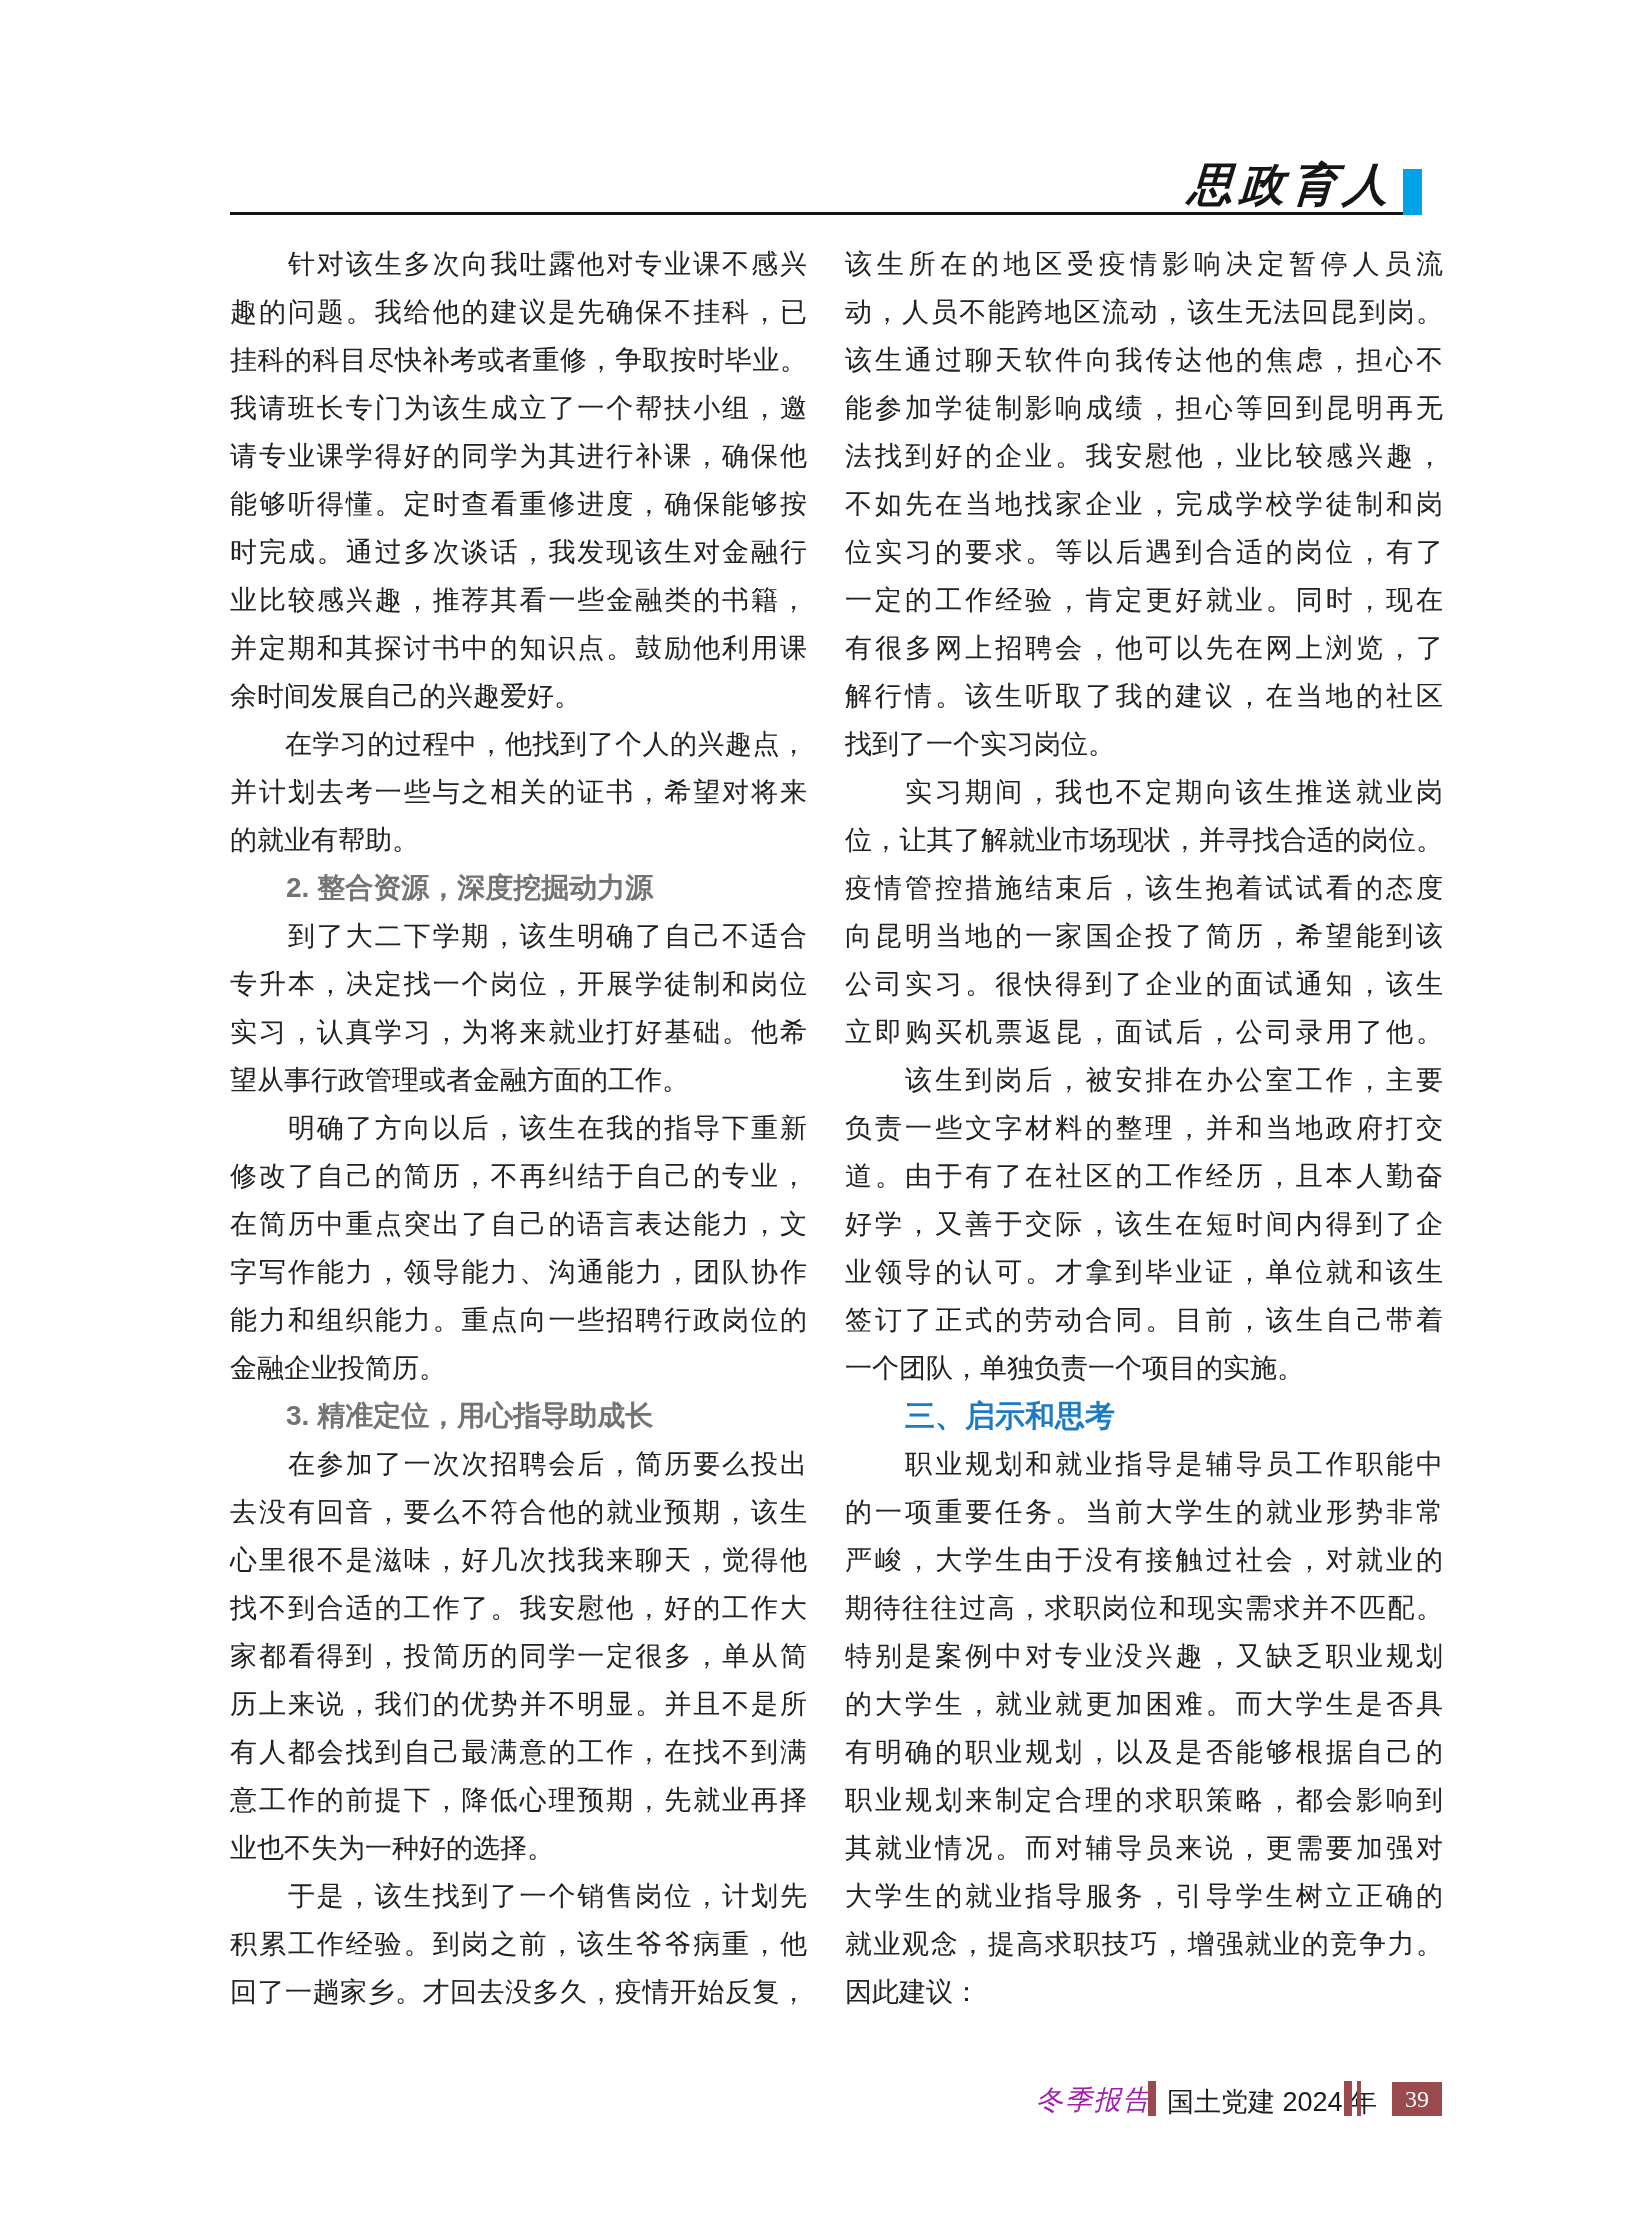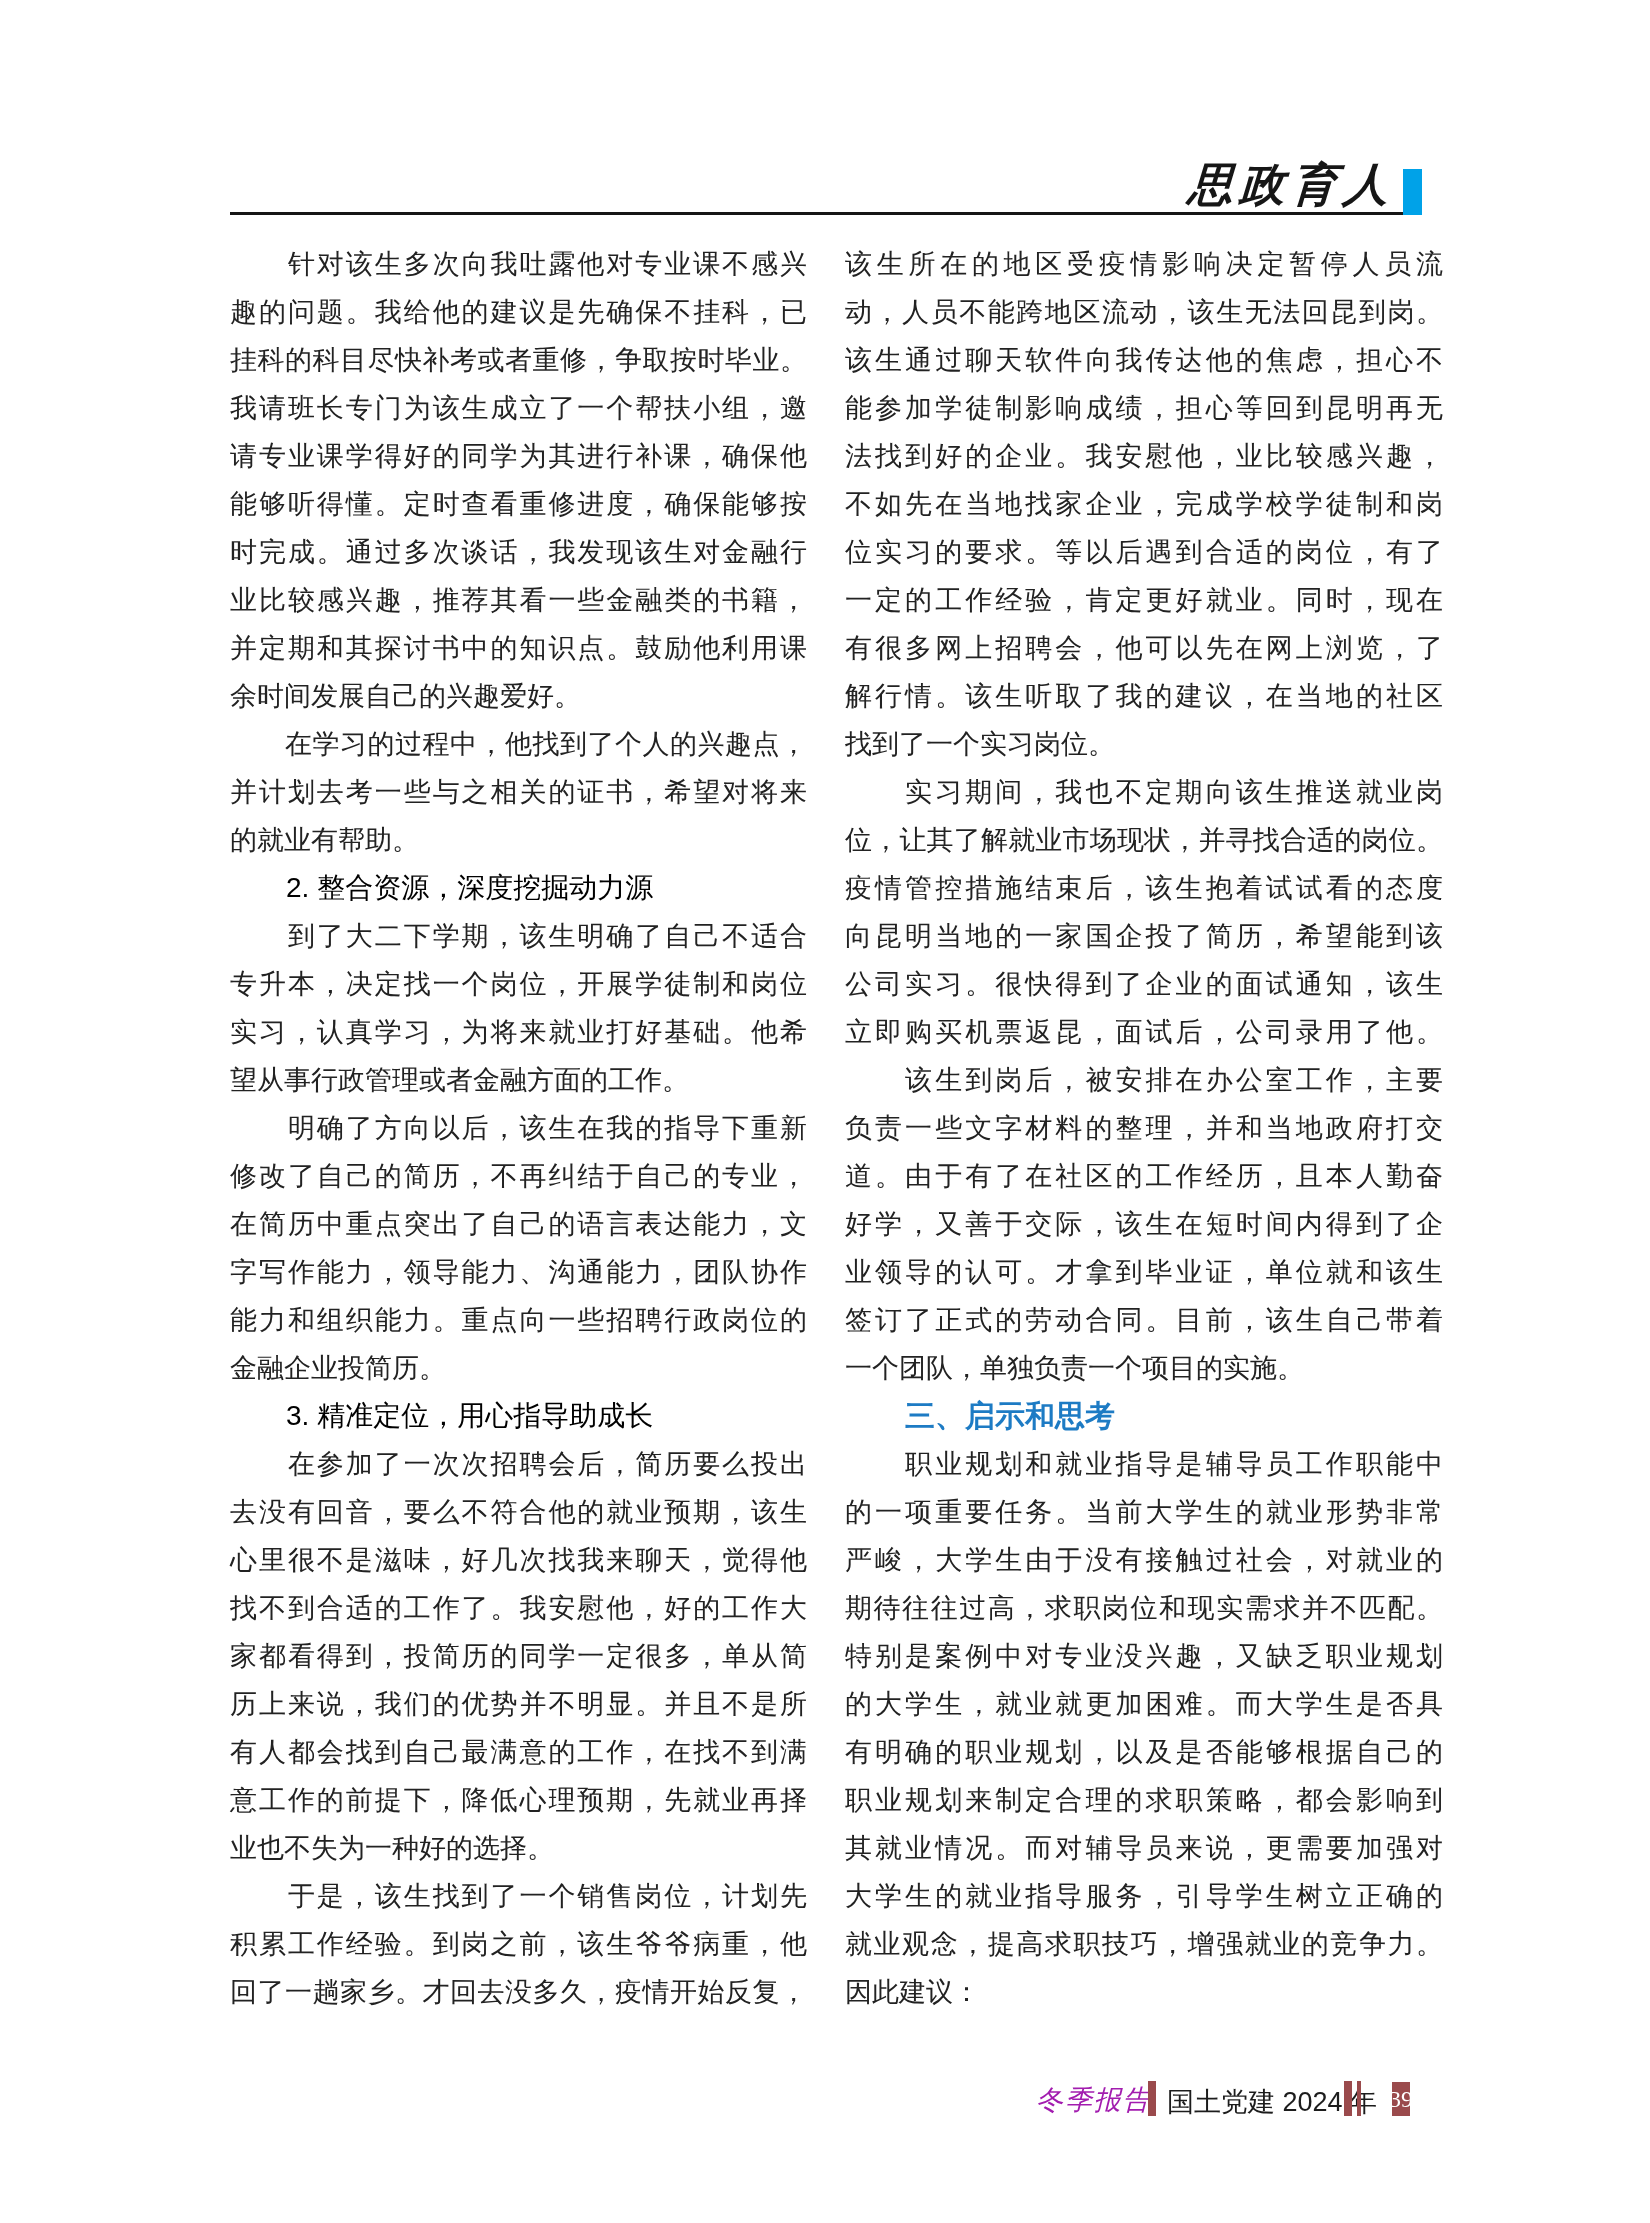--- a/index.html
+++ b/index.html
@@ -52,23 +52,23 @@
     font-size: 27px;
     color: #222222;
     text-align: justify;
     text-align-last: justify;
     white-space: nowrap;
     font-family: "Liberation Serif", serif;
   }
   .ln.end { text-align-last: left; }
   .ln.h2 {
     font-family: "Liberation Sans", sans-serif;
-    font-weight: normal;
+    font-weight: bold;
     font-size: 28px;
-    color: #000000;
+    color: #737373;
     text-align-last: left;
   }
   .ln.hblue {
     font-family: "Liberation Sans", sans-serif;
     font-weight: bold;
     font-size: 30px;
     color: #1d7bc4;
     text-align-last: left;
   }
   
@@ -95,21 +95,21 @@
     left: 1167px; top: 2084px;
     font-size: 27px;
     color: #1c1c1c;
     font-family: "Liberation Sans", sans-serif;
     white-space: nowrap;
     text-align: right;
   }
   .page-badge {
     position: absolute;
     left: 1392px; top: 2082px;
-    width: 18px; height: 34px;
+    width: 50px; height: 34px;
     background: #9a4a4c;
     color: #ffffff;
     font-size: 24px;
     font-family: "Liberation Serif", serif;
     display: flex;
     align-items: center;
     justify-content: center;
   }
 </style>
 </head>

